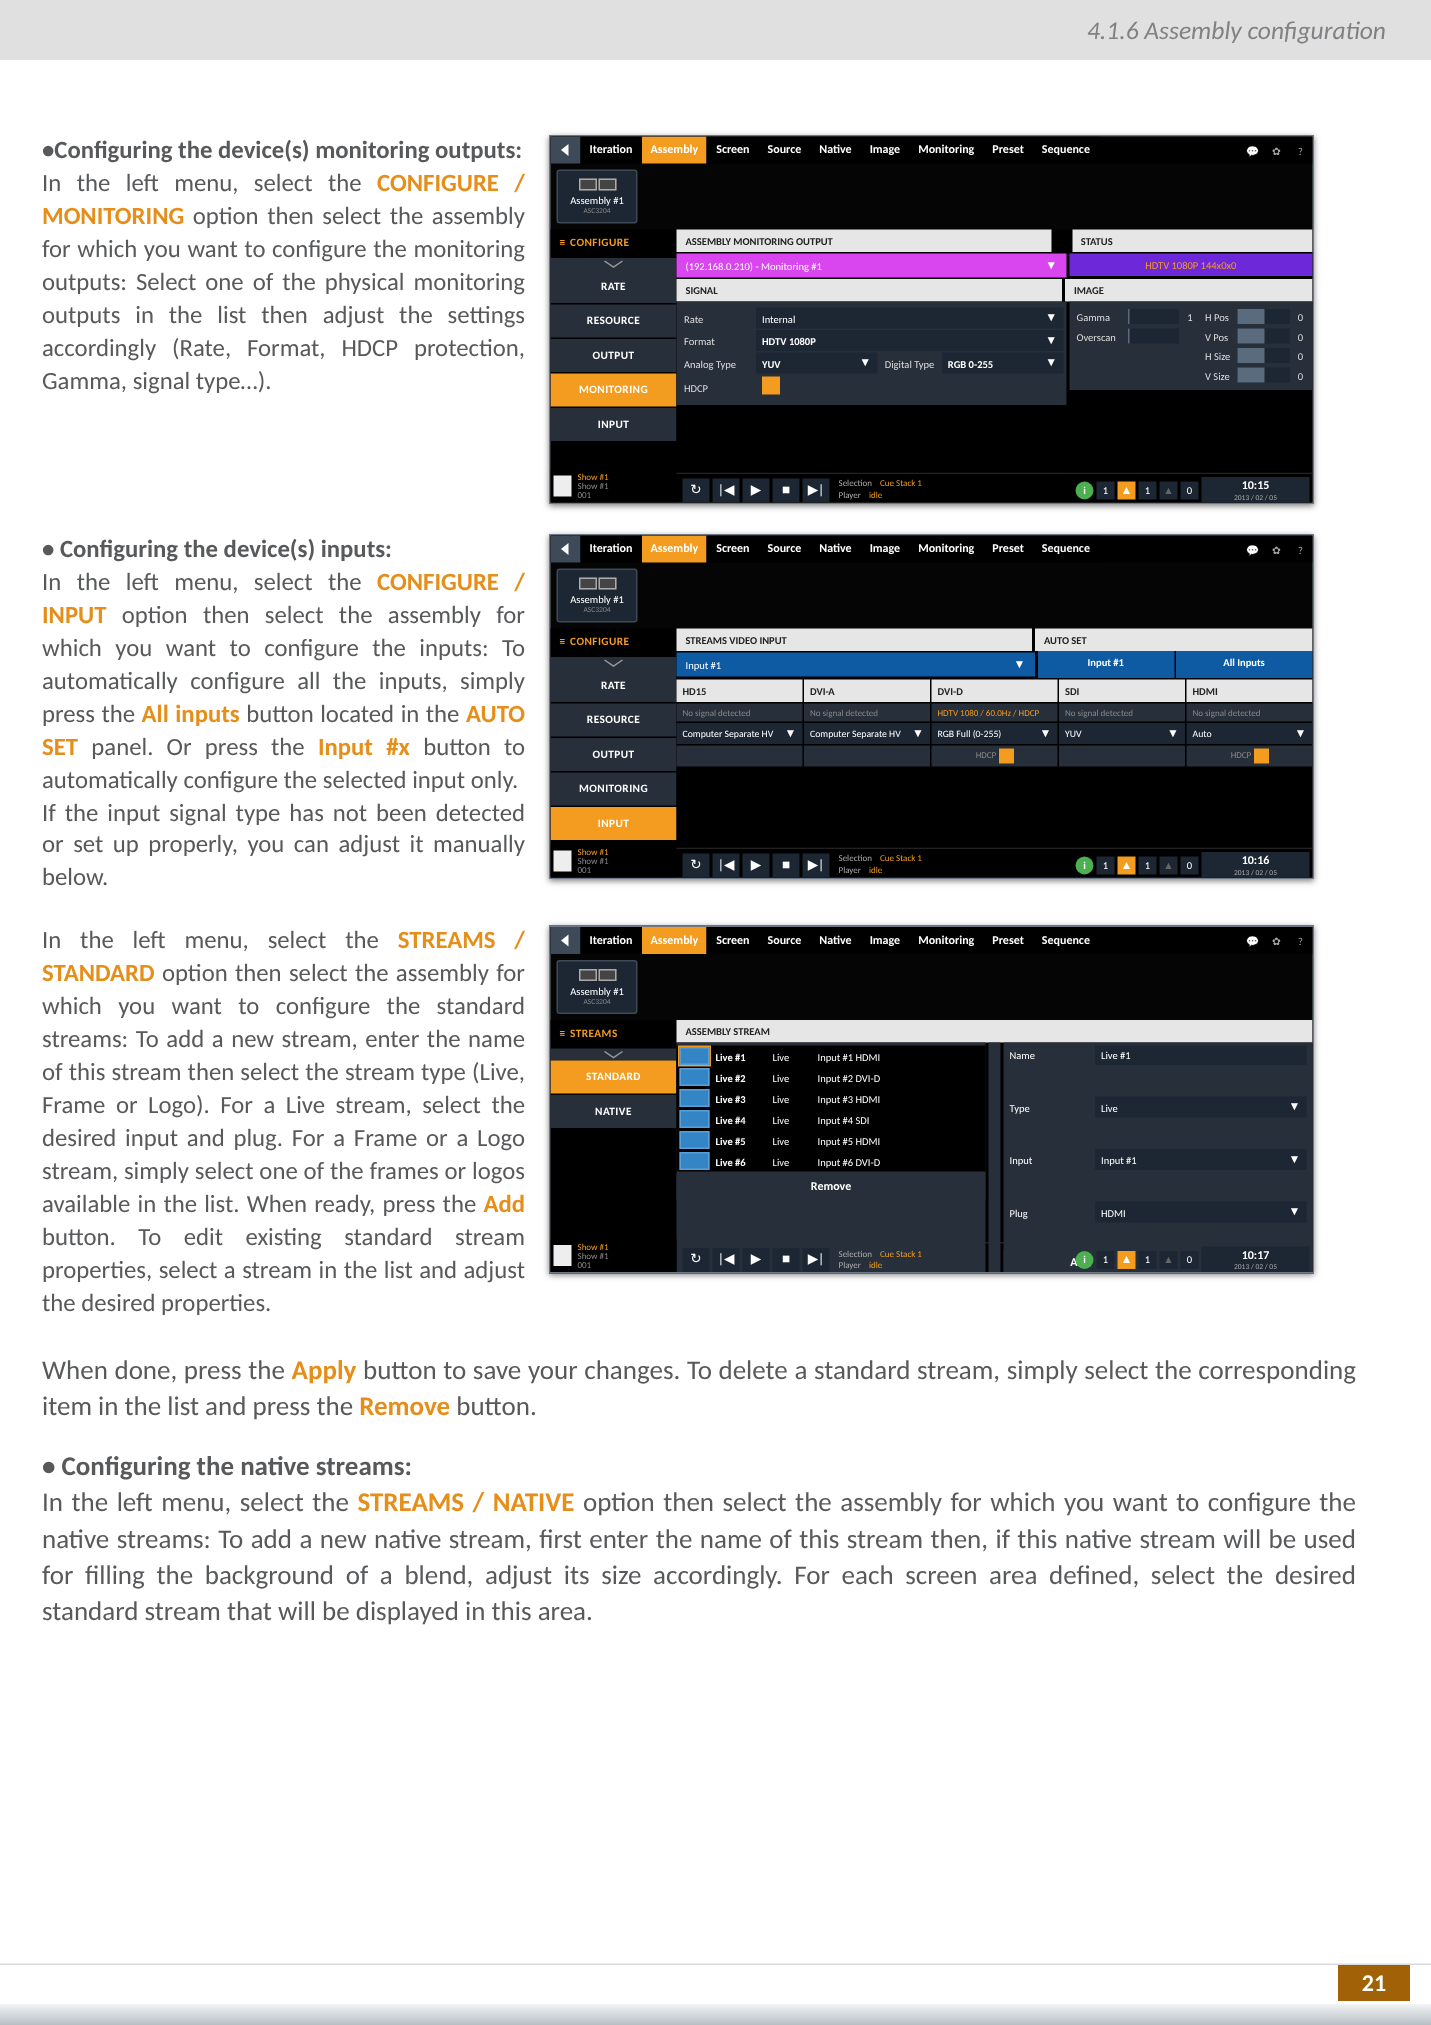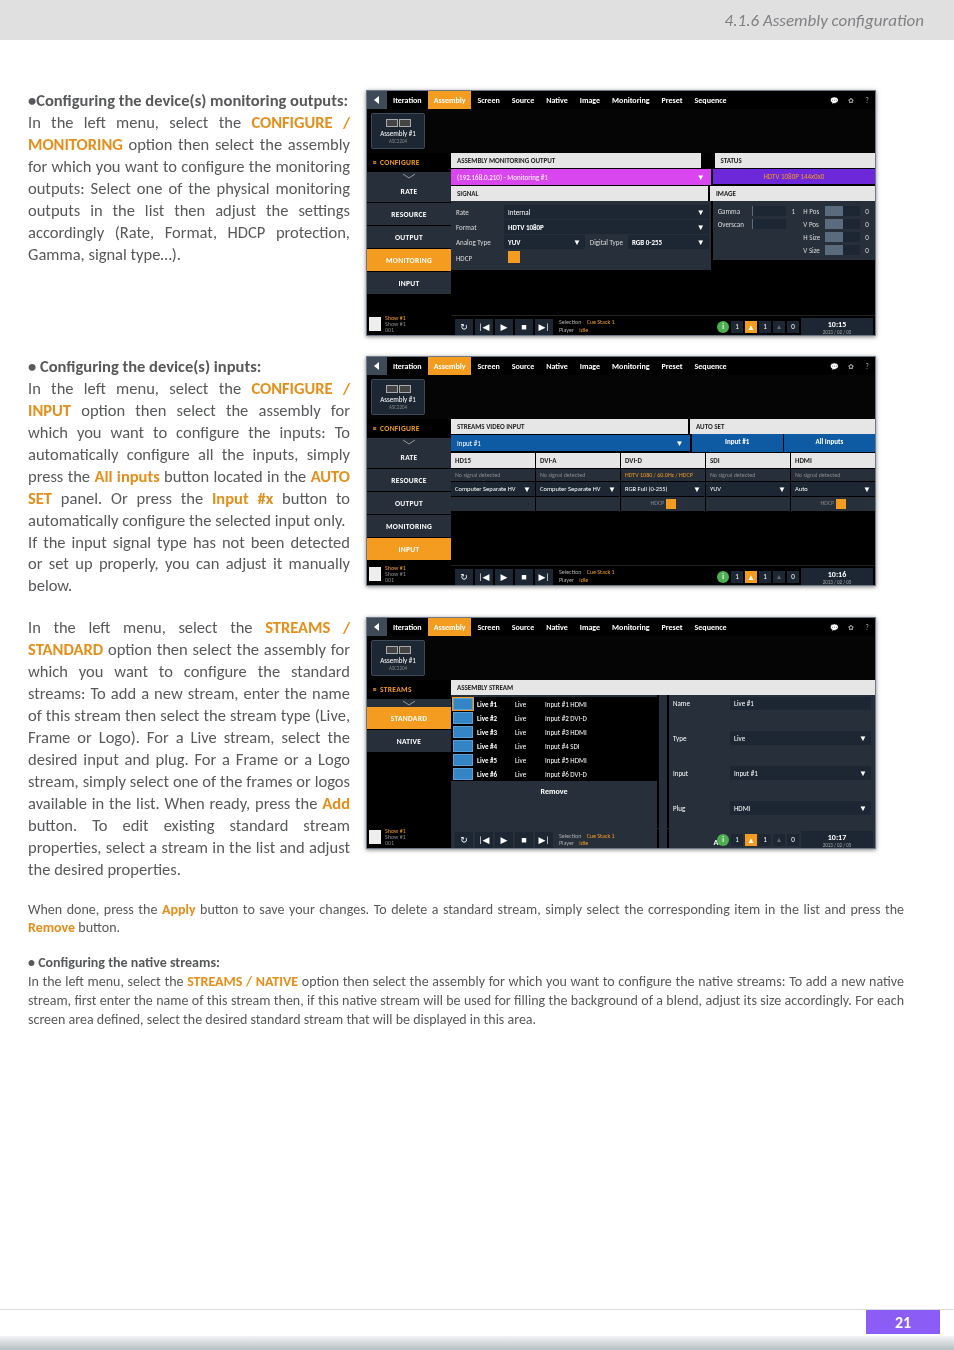--- a/index.html
+++ b/index.html
@@ -12,21 +12,21 @@
     position: relative;
   }
   .top-bar { height: 40px; background: #e0e0e0; position: relative; }
   .top-bar .title {
     position: absolute; right: 30px; top: 10px;
     font-style: italic; color: #808184; font-size: 17px;
   }
   .content { padding: 50px 50px 0 28px; }
   .section { display: flex; gap: 16px; margin-bottom: 20px; align-items: flex-start; }
   .text-column { flex: 0 0 322px; font-size: 16.5px; line-height: 1.33; text-align: justify; }
-  .full-width { font-size: 14px; line-height: 1.35; text-align: justify; }
+  .full-width { font-size: 18px; line-height: 1.35; text-align: justify; }
   .emph-orange { color: #e58e1a; font-weight: bold; }
   .bold { font-weight: bold; }
   .bullet-head { font-weight: bold; color: #58595b; }
   .bullet-dot { font-weight: bold; }
 
   .shot {
     background: #050505; border: 1px solid #6d7986;
     box-shadow: 0 1px 4px rgba(0,0,0,.5);
     color: #fff; font-size: 7px; width: 510px;
     position: relative; overflow: hidden;
@@ -131,21 +131,21 @@
   .stream-row .src { flex: 1; }
   .action-btn {
     flex: 1; background: #272f3a; text-align:center; padding: 4px; font-size: 8px; font-weight:bold;
   }
   .action-btn.disabled { color: #62707e; }
   .props { display: grid; grid-template-columns: 36px 1fr; gap: 21px; padding: 0 4px; font-size: 7px; align-items: center; }
   .props-input { background:#1d2733; padding: 2px 4px; display:flex; justify-content:space-between; align-items:center; }
 
   .page-number-bar {
     position: absolute; bottom: 16px; right: 14px;
-    background: #8b5cf6; color: #fff; width: 74px; height: 24px;
+    background: #a16207; color: #fff; width: 48px; height: 24px;
     display: flex; align-items: center; justify-content: center; font-weight: bold;
   }
   .bottom-rule {
     position: absolute; bottom: 40px; left: 0; right: 0; height: 1px; background: #d7dbdd;
   }
   .bottom-gradient {
     position: absolute; bottom: 0; left: 0; right: 0; height: 14px;
     background: linear-gradient(to top, #b6bfc3, #f3f4f5);
   }
 </style>

